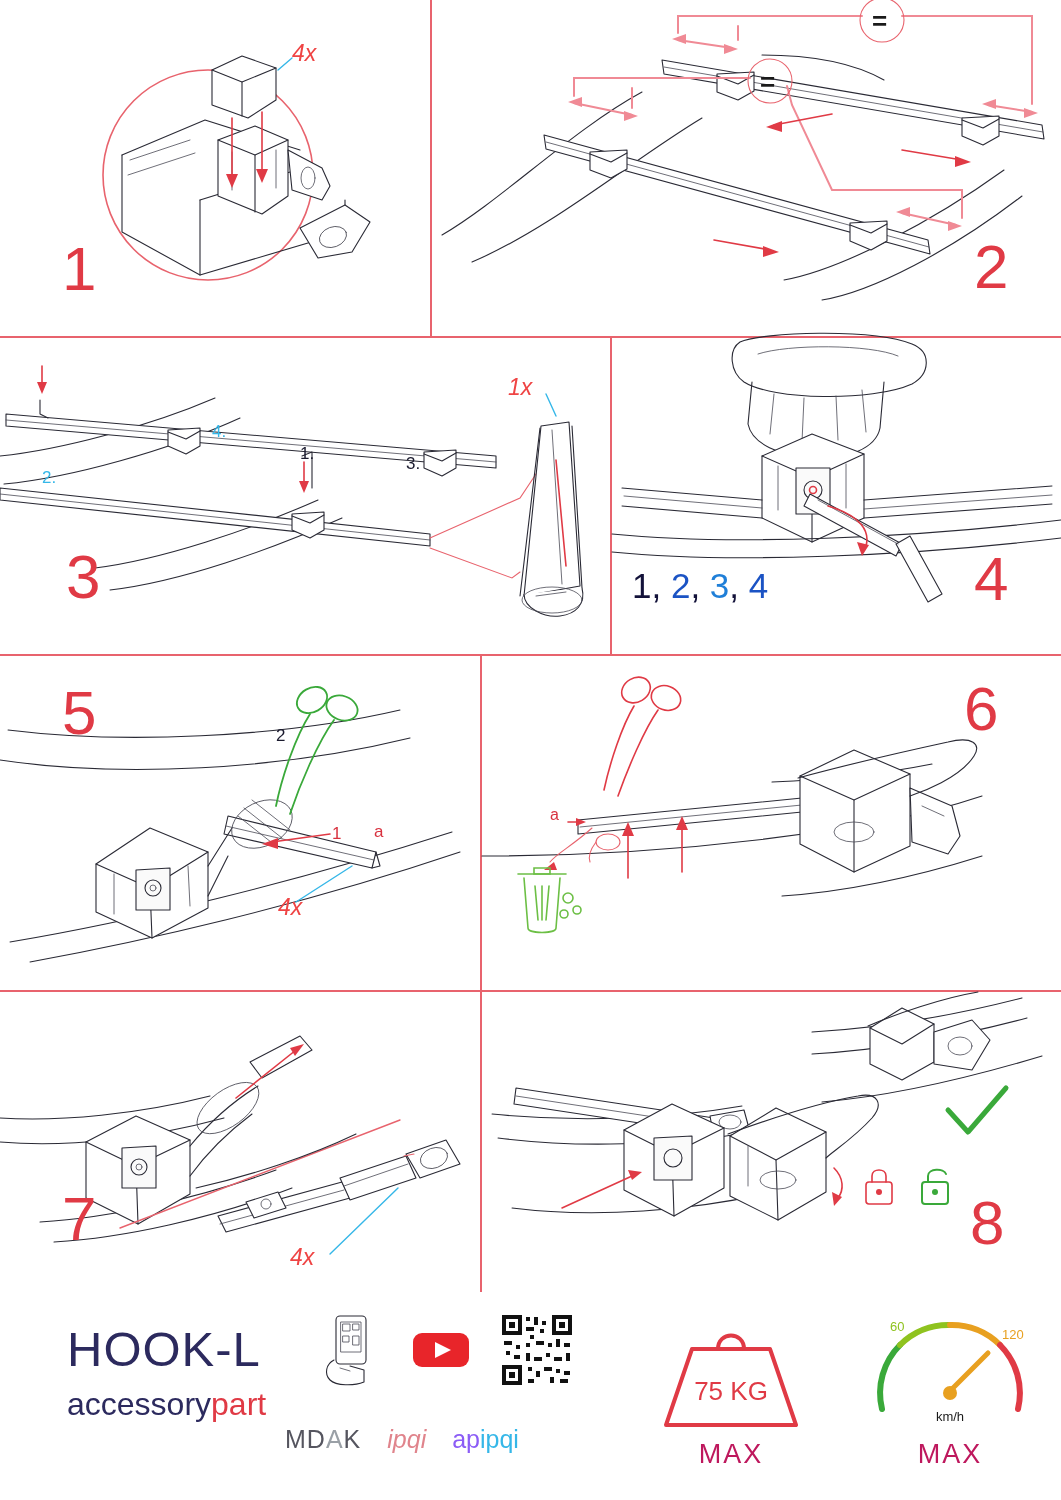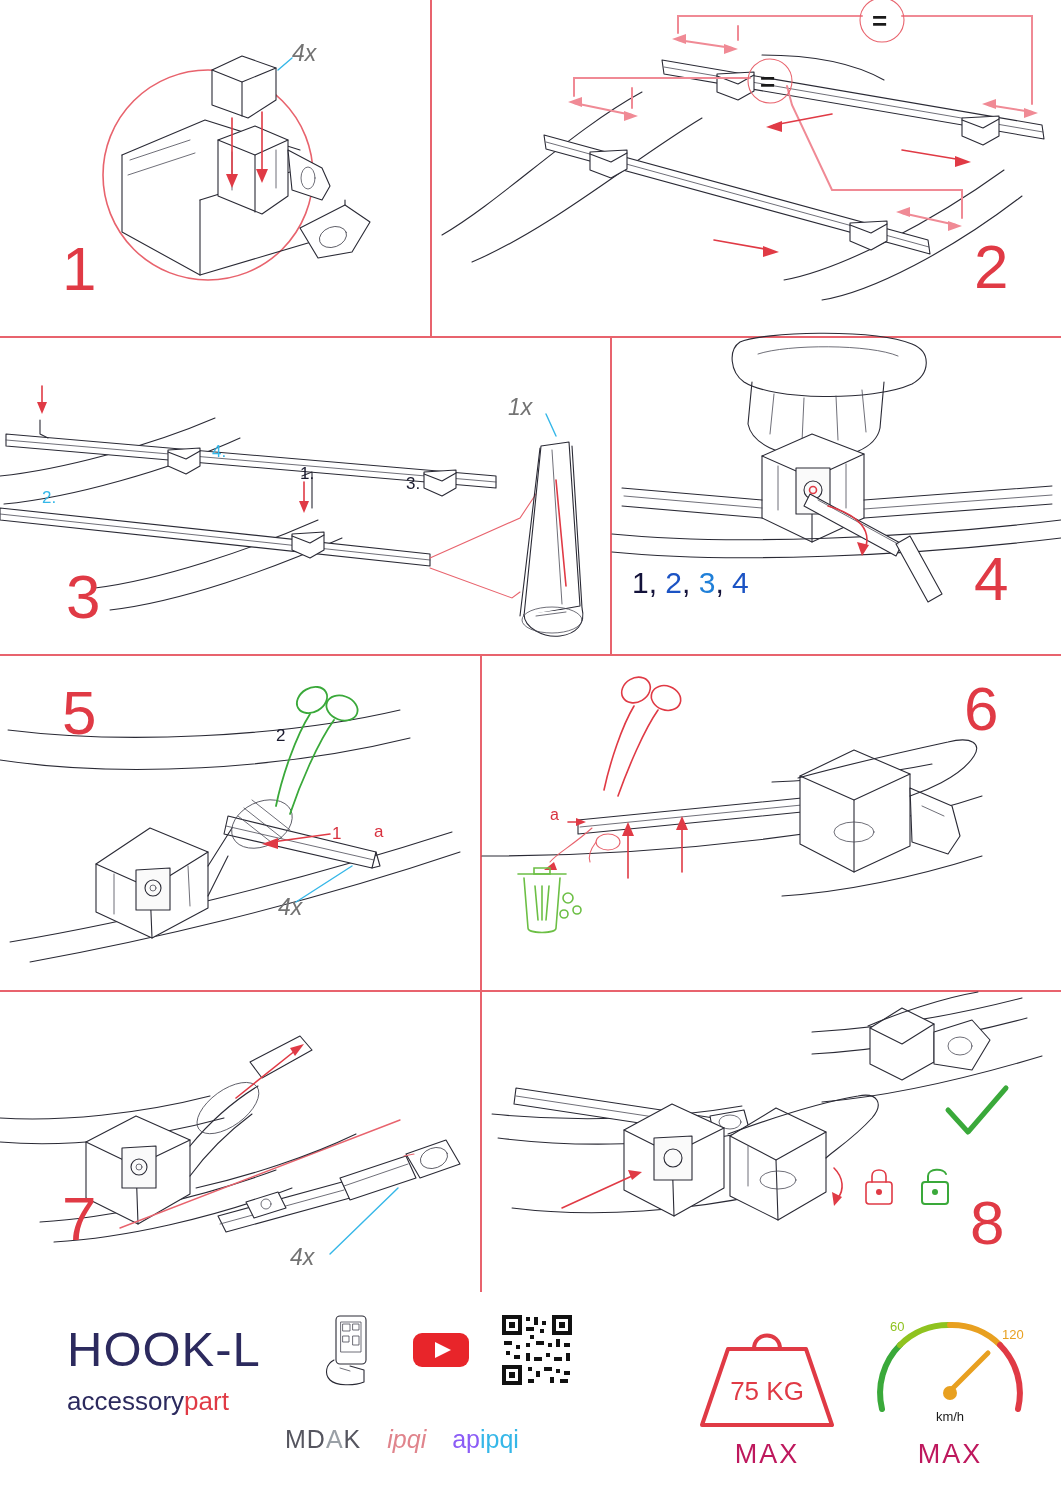--- a/index.html
+++ b/index.html
@@ -41,32 +41,32 @@
     font-size: 62px;
     font-weight: 400;
     color: #e03a45;
     letter-spacing: 1px;
     line-height: 1;
   }
   .qty-label {
     position: absolute;
     font-family: "Liberation Sans", sans-serif;
     font-size: 23px;
-    color: #737373;
+    color: #ef4444;
     font-style: italic;
   }
   .mini-label {
     position: absolute;
     font-family: "Liberation Sans", sans-serif;
     font-size: 15px;
     color: #35b7e8;
   }
   .order-label {
     position: absolute;
-    font-size: 30px;
+    font-size: 35px;
     font-family: "Liberation Sans", sans-serif;
   }
   .order-label .n1 { color: #13123a; }
   .order-label .n2 { color: #1b53c4; }
   .order-label .n3 { color: #1f7fd8; }
   .order-label .n4 { color: #1b53c4; }
   .red-txt {
     position: absolute;
     color: #d8323f;
     font-size: 15px;
@@ -101,21 +101,21 @@
   }
   .brand-title {
     font-size: 49px;
     letter-spacing: 1px;
     color: #2c2a5e;
     font-family: "Liberation Sans", sans-serif;
     line-height: 1;
   }
   .brand-sub {
     margin-top: 14px;
-    font-size: 26px;
+    font-size: 32px;
     font-family: "Liberation Sans", sans-serif;
     line-height: 1;
   }
   .brand-sub .a { color: #2c2a5e; }
   .brand-sub .b { color: #e03a45; }
   .partners {
     position: absolute;
     left: 285px; top: 130px;
     display: flex;
     align-items: baseline;
@@ -255,21 +255,21 @@
       <path class="rd-f" d="M539 162 l-16 -6 l0 11 Z"></path>
       <path class="rd" d="M282 240 L338 250"></path>
       <path class="rd-f" d="M347 252 l-16 -6 l0 11 Z"></path>
     </svg>
     <div style="position:absolute; left:874px; top:20px;"></div>
     <div class="order-label" style="left:440px; top:6px; font-size:26px; font-weight:bold; color:#1a1a1a;">=</div>
     <div class="order-label" style="left:328px; top:67px; font-size:26px; font-weight:bold; color:#1a1a1a;">=</div>
     <div class="step-num" style="left:542px; top:236px;">2</div>
   </div>
 
-  <div class="panel" style="left:0; top:358px; width:610px; height:316px;">
+  <div class="panel" style="left:0; top:338px; width:610px; height:316px;">
     <svg width="610" height="316" viewBox="0 0 610 316">
 
       <path class="ln" d="M0 118 C60 112 150 88 215 60"></path>
       <path class="ln" d="M4 146 C70 140 170 112 240 80"></path>
       <path class="ln" d="M95 230 C160 222 250 192 318 162"></path>
       <path class="ln" d="M110 252 C180 244 270 212 342 180"></path>
 
       <path class="ln-f" d="M6 76 L496 118 L496 130 L6 88 Z"></path>
       <path class="ln-t" d="M6 82 L496 124"></path>
 
@@ -630,21 +630,21 @@
     <div class="partners">
       <div class="p-mdak">
         <span>MD</span><span class="v">A</span><span>K</span>
       </div>
       <div class="p-ipqi">ipqi</div>
       <div class="p-apline">
         <span class="ap">ap</span><span class="line">ipqi</span>
       </div>
     </div>
 
-    <div class="max-block" style="left:672px; top:20px; width:190px;">
+    <div class="max-block" style="left:636px; top:20px; width:190px;">
       <svg width="190" height="120" viewBox="0 0 190 120">
         <path d="M56 34 L134 34 L160 110 L30 110 Z" fill="none" stroke="#e03a45" stroke-width="4" stroke-linejoin="round"></path>
         <path d="M82 34 C82 16 108 16 108 34" fill="none" stroke="#e03a45" stroke-width="4"></path>
         <text class="weight-txt" x="95" y="85" text-anchor="middle">75 KG</text>
       </svg>
       <div class="max-label">MAX</div>
     </div>
 
     <div class="max-block" style="left:860px; top:14px; width:180px;">
       <svg width="180" height="126" viewBox="0 0 180 126">

